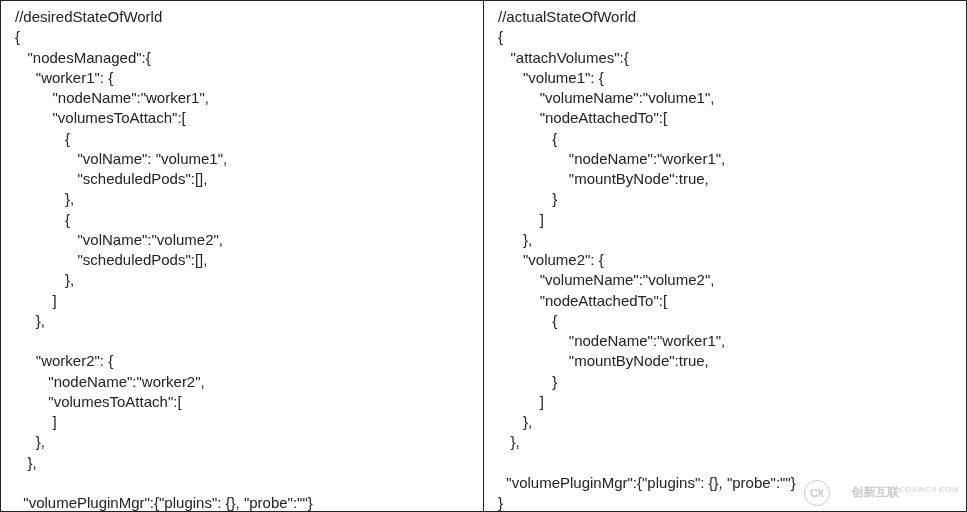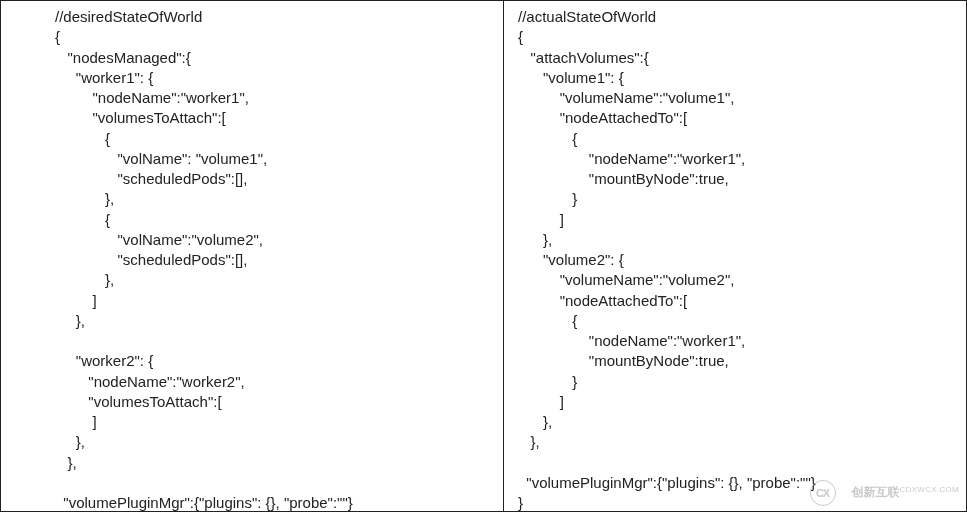--- a/index.html
+++ b/index.html
@@ -14,21 +14,20 @@
       font-size: 15px;
       color: #222;
       background: #fff;
       position: relative;
     }
     .container {
       display: flex;
       width: 100%;
       height: 100%;
       border: 1.5px solid #222;
-      padding-left: 40px;
     }
     .panel {
       flex: 1;
       padding: 6px 14px;
       white-space: pre;
       line-height: 1.35;
       overflow: hidden;
     }
     .panel-left {
       border-right: 1.5px solid #222;
@@ -38,21 +37,21 @@
       display: block;
     }
     .watermark {
       position: absolute;
       right: 8px;
       bottom: 6px;
       opacity: 0.45;
       font-size: 11px;
       display: flex;
       align-items: center;
-      gap: 16px;
+      gap: 22px;
       font-family: Arial, sans-serif;
     }
     .watermark .logo {
       width: 26px;
       height: 26px;
       border: 1.5px solid #888;
       border-radius: 50%;
       display: flex;
       align-items: center;
       justify-content: center;

